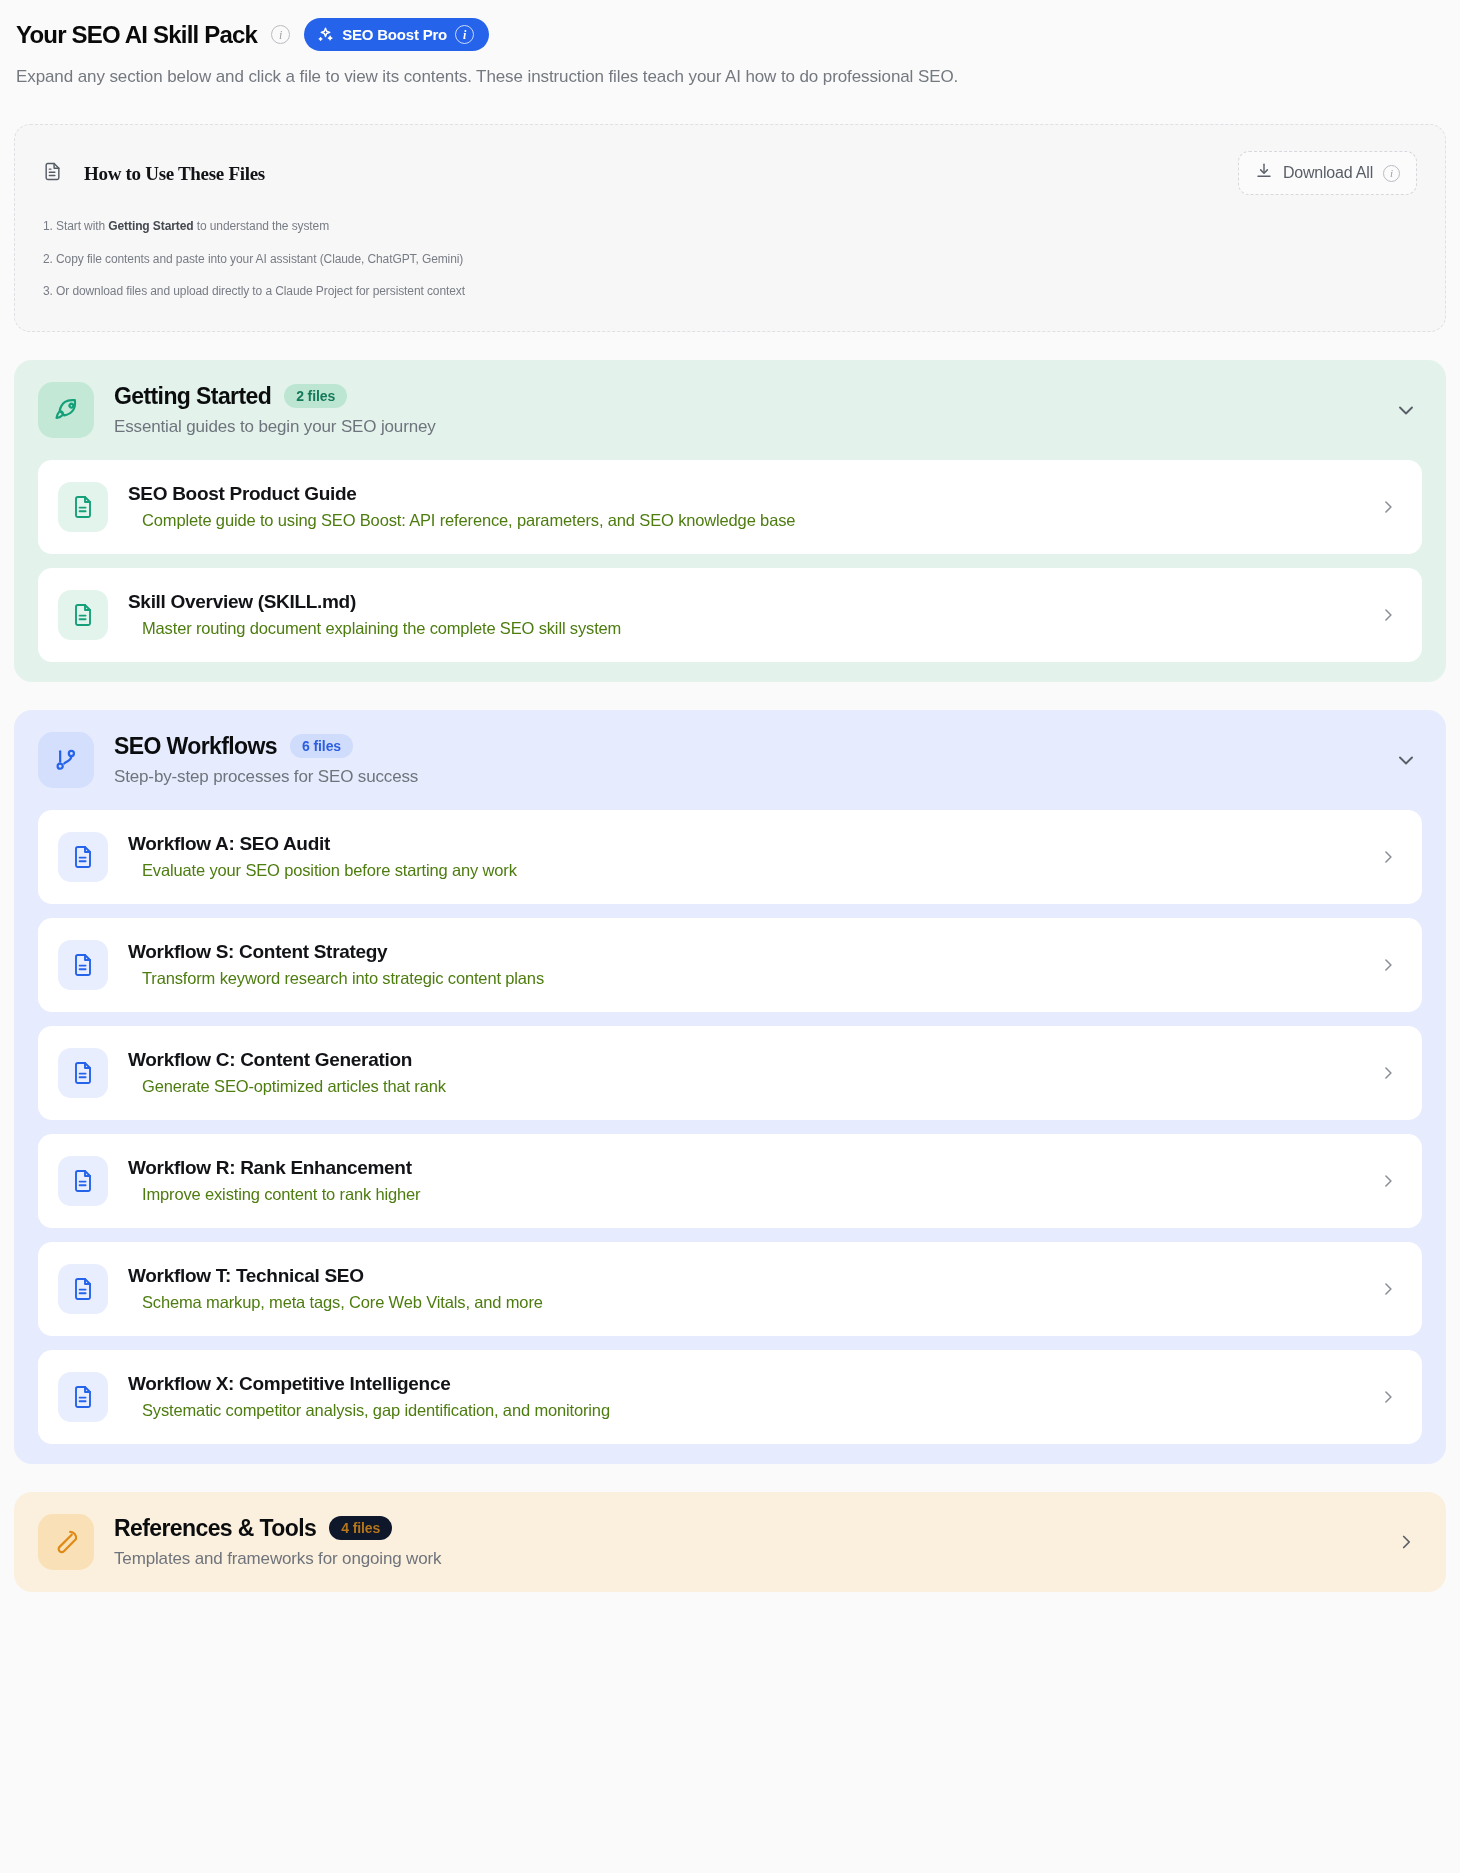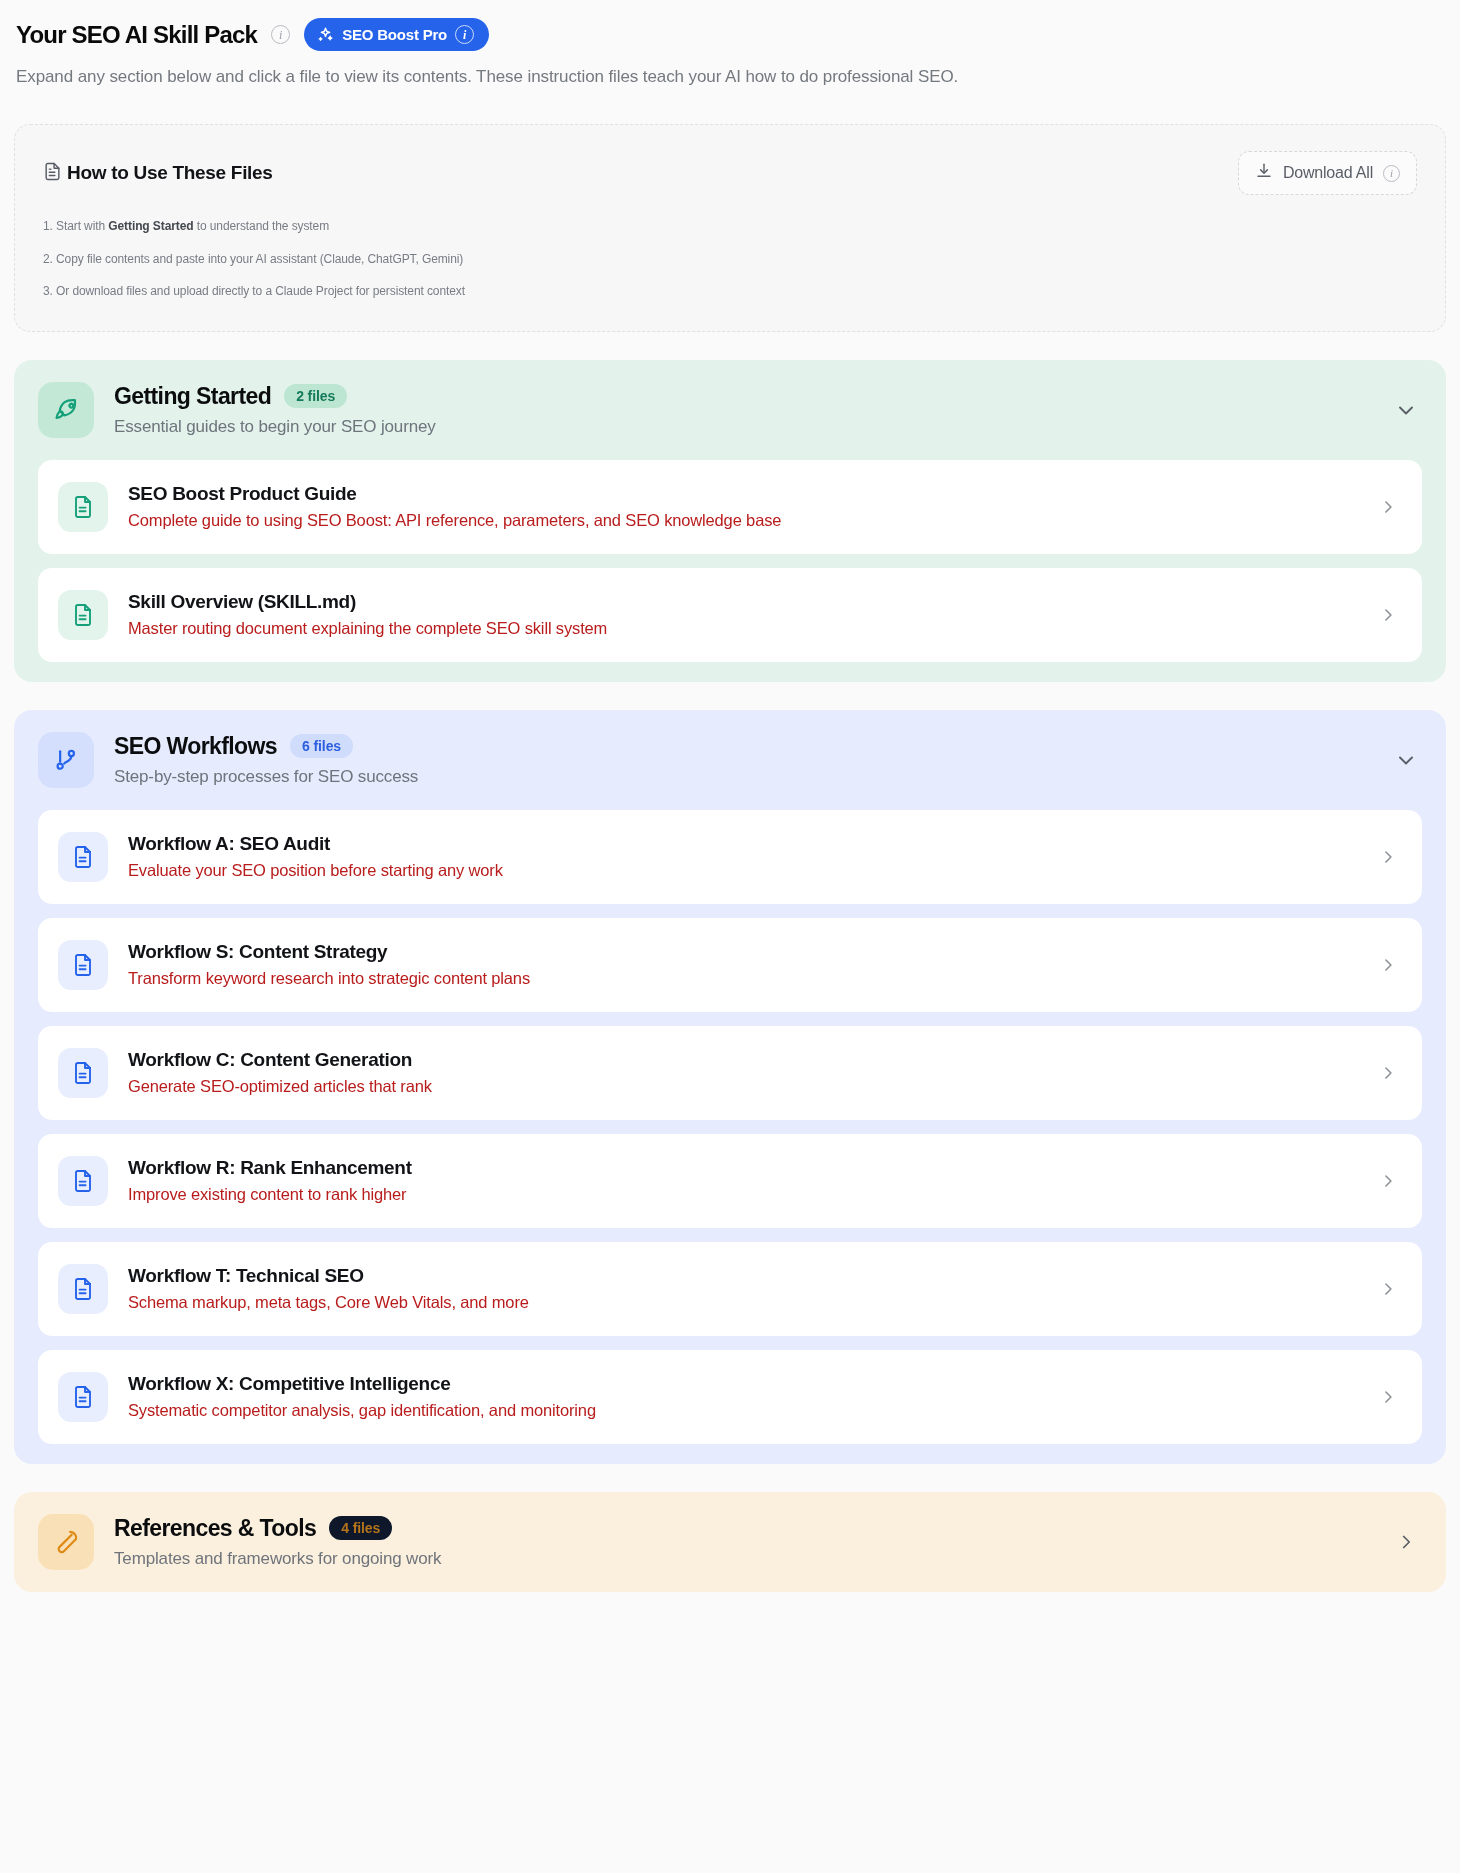--- a/index.html
+++ b/index.html
@@ -89,22 +89,23 @@
   }
 
   .howto-head {
     display: flex;
     align-items: center;
     justify-content: space-between;
   }
 
   .howto-title-wrap {
     display: flex;
-    align-items: center;
-    gap: 5px;
+    align-items: flex-end;
+    gap: 22px;
+    font-family: Liberation Serif, serif;
   }
 
   .howto-title {
     font-size: 19px;
     font-weight: 700;
     color: #121316;
     letter-spacing: -0.3px;
   }
 
   .download-btn {
@@ -237,22 +238,23 @@
 
   .file-title {
     font-size: 19px;
     font-weight: 600;
     color: #111317;
     letter-spacing: -0.3px;
   }
   .file-sub {
     margin-top: 6px;
     font-size: 16.5px;
-    color: #b91c1c;
+    color: #4d7c0f;
     letter-spacing: -0.15px;
+    margin-left: 14px;
   }
 
   .file-chev {
     flex: 0 0 auto;
     color: #8b9096;
     display: flex;
     align-items: center;
     justify-content: center;
     width: 24px; height: 24px;
   }

